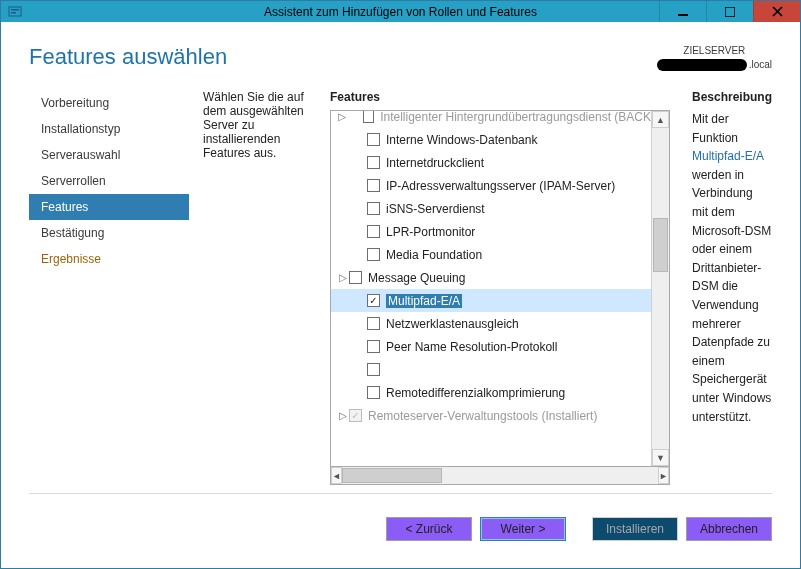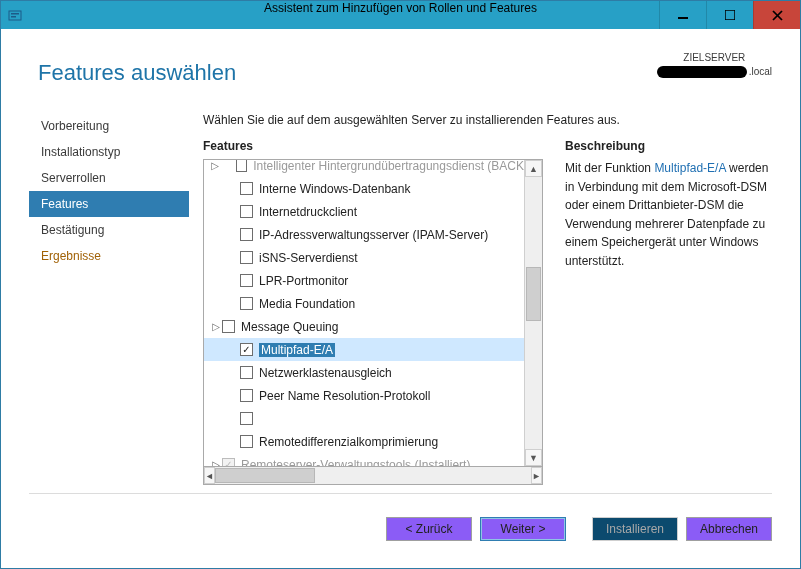--- a/index.html
+++ b/index.html
@@ -1,34 +1,34 @@
 <!DOCTYPE html>
 <html><head>
 <meta charset="utf-8">
 <style>
   html,body{margin:0;padding:0;font-family:"Segoe UI",Tahoma,sans-serif;font-size:12px;color:#222;background:#fff}
   .window{width:801px;height:569px;border:1px solid #2e7ca5;box-sizing:border-box;display:flex;flex-direction:column}
-  .titlebar{height:28px;background:#27a0c6;display:flex;color:#000;position:relative}
+  .titlebar{height:21px;background:#27a0c6;display:flex;align-items:center;color:#000;position:relative}
   .titlebar .app-icon{width:28px;height:30px;display:flex;align-items:center;justify-content:center}
   .titlebar .title{position:absolute;left:0;right:0;text-align:center;font-size:12px;pointer-events:none}
   .winbtns{margin-left:auto;display:flex;height:100%}
   .winbtn{width:46px;display:flex;align-items:center;justify-content:center;border-left:1px solid rgba(0,0,0,0.15)}
   .winbtn.close{background:#c8453a;color:#fff}
   .winbtn svg{display:block}
   .client{flex:1;background:#fff;display:flex;flex-direction:column;padding:22px 28px 16px 28px;box-sizing:border-box}
   .header-row{display:flex;align-items:flex-start;justify-content:space-between}
-  .page-title{color:#1e74a8;font-size:22px;font-weight:400;margin:9px}
+  .page-title{color:#1e74a8;font-size:22px;font-weight:400;margin:0}
   .target{font-size:10px;color:#3a3a3a;text-align:center;line-height:1.4}
   .target .redacted{display:inline-block;width:90px;height:12px;background:#000;border-radius:6px;vertical-align:middle;margin-right:2px}
   .body{display:flex;flex:1;margin-top:18px;min-height:0}
   .nav{width:160px;flex:none}
   .nav-item{padding:6px 12px;font-size:12px;color:#3a3a3a;cursor:default}
   .nav-item.active{background:#2f7db1;color:#fff}
   .nav-item.disabled{color:#a16207}
-  .main{flex:1;display:flex;flex-direction:column;min-width:0;padding-left:14px}
+  .main{flex:1;display:flex;flex-direction:row;min-width:0;padding-left:14px}
   .instr{font-size:12px;margin-bottom:12px}
   .cols{display:flex;flex:1;min-height:0;gap:22px}
   .col-left{width:340px;flex:none;display:flex;flex-direction:column;min-height:0}
   .col-right{flex:1;min-width:0}
   .section-hdr{font-weight:600;margin-bottom:6px}
   .listbox{flex:1;border:1px solid #a9a9a9;position:relative;display:flex;min-height:0}
   .list-viewport{flex:1;overflow:hidden;position:relative}
   .list-inner{position:absolute;left:0;right:0;top:-6px;white-space:nowrap}
   .row{display:flex;align-items:center;height:23px;padding-left:6px}
   .row .exp{width:12px;text-align:center;color:#6d6d6d;font-size:10px}
@@ -98,20 +98,21 @@
       <div class="target">
         <div>ZIELSERVER</div>
         <div><span class="redacted"></span><span>.local</span></div>
       </div>
     </div>
 
     <div class="body">
       <div class="nav" id="nav">
           <div class="nav-item">Vorbereitung</div>
           <div class="nav-item">Installationstyp</div>
+          <div class="nav-item">Serverauswahl</div>
           <div class="nav-item">Serverrollen</div>
           <div class="nav-item active">Features</div>
           <div class="nav-item">Bestätigung</div>
           <div class="nav-item disabled">Ergebnisse</div>
         </div>
 
       <div class="main">
         <div class="instr">Wählen Sie die auf dem ausgewählten Server zu installierenden Features aus.</div>
 
         <div class="cols">

